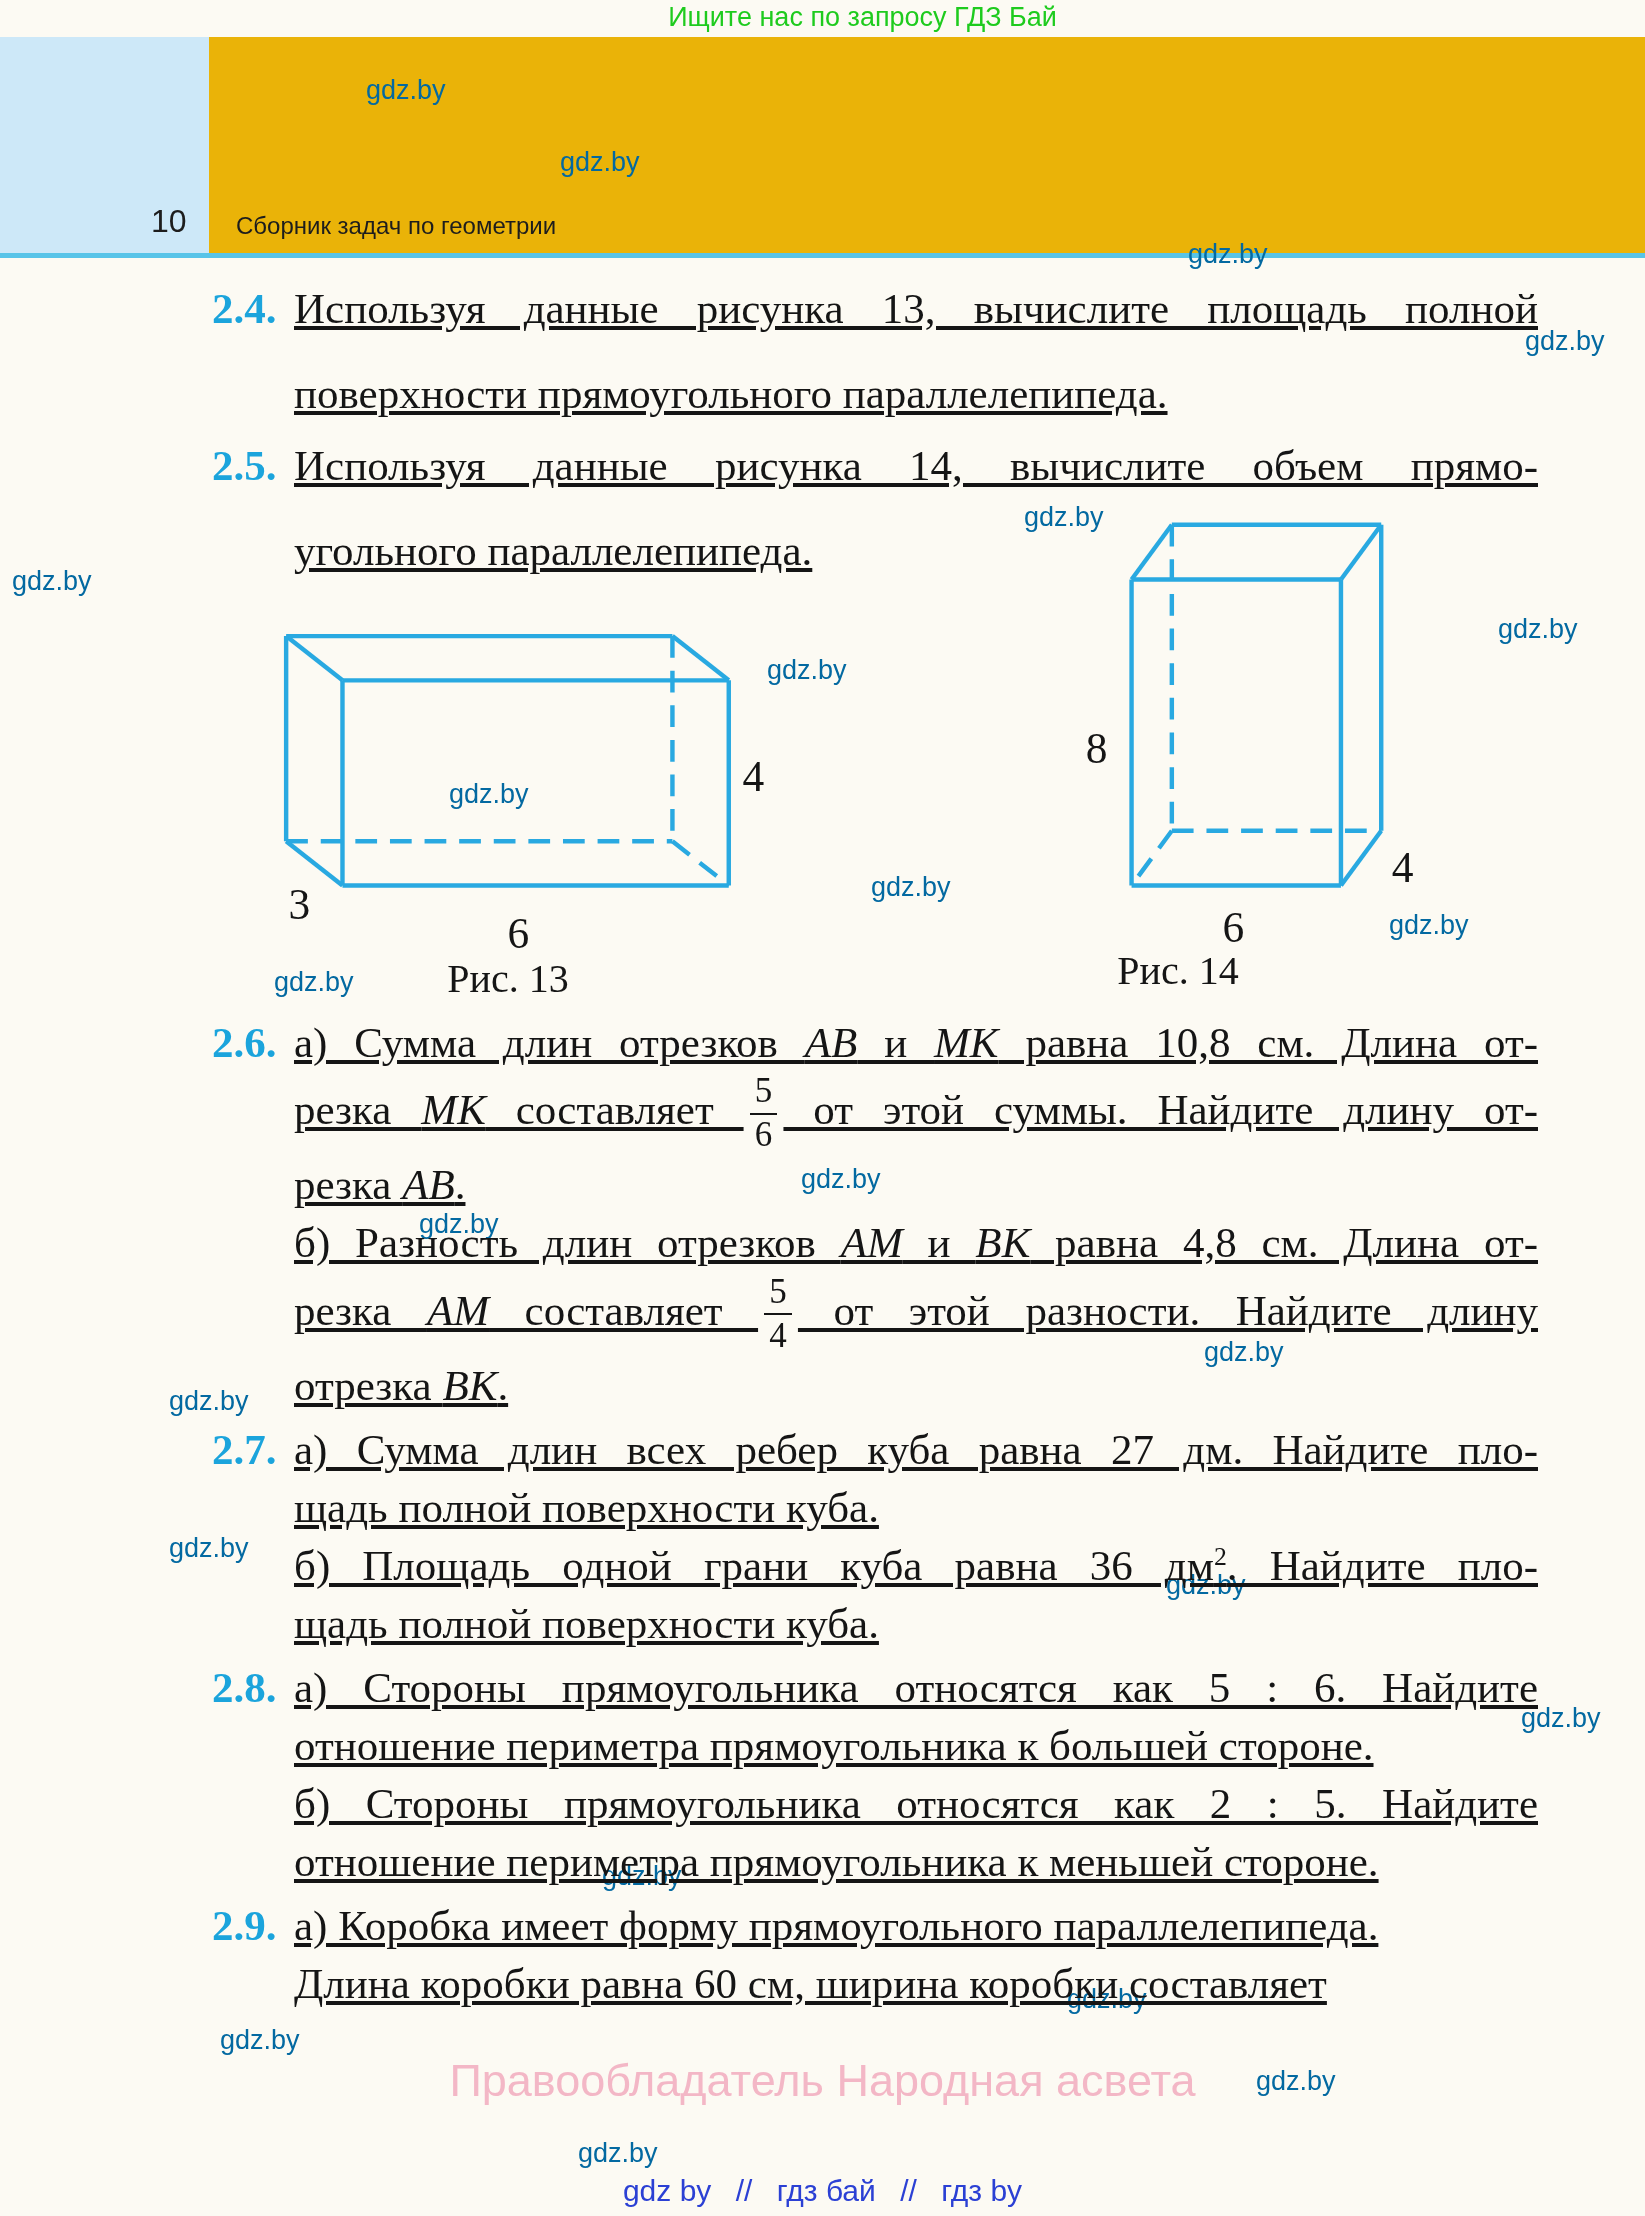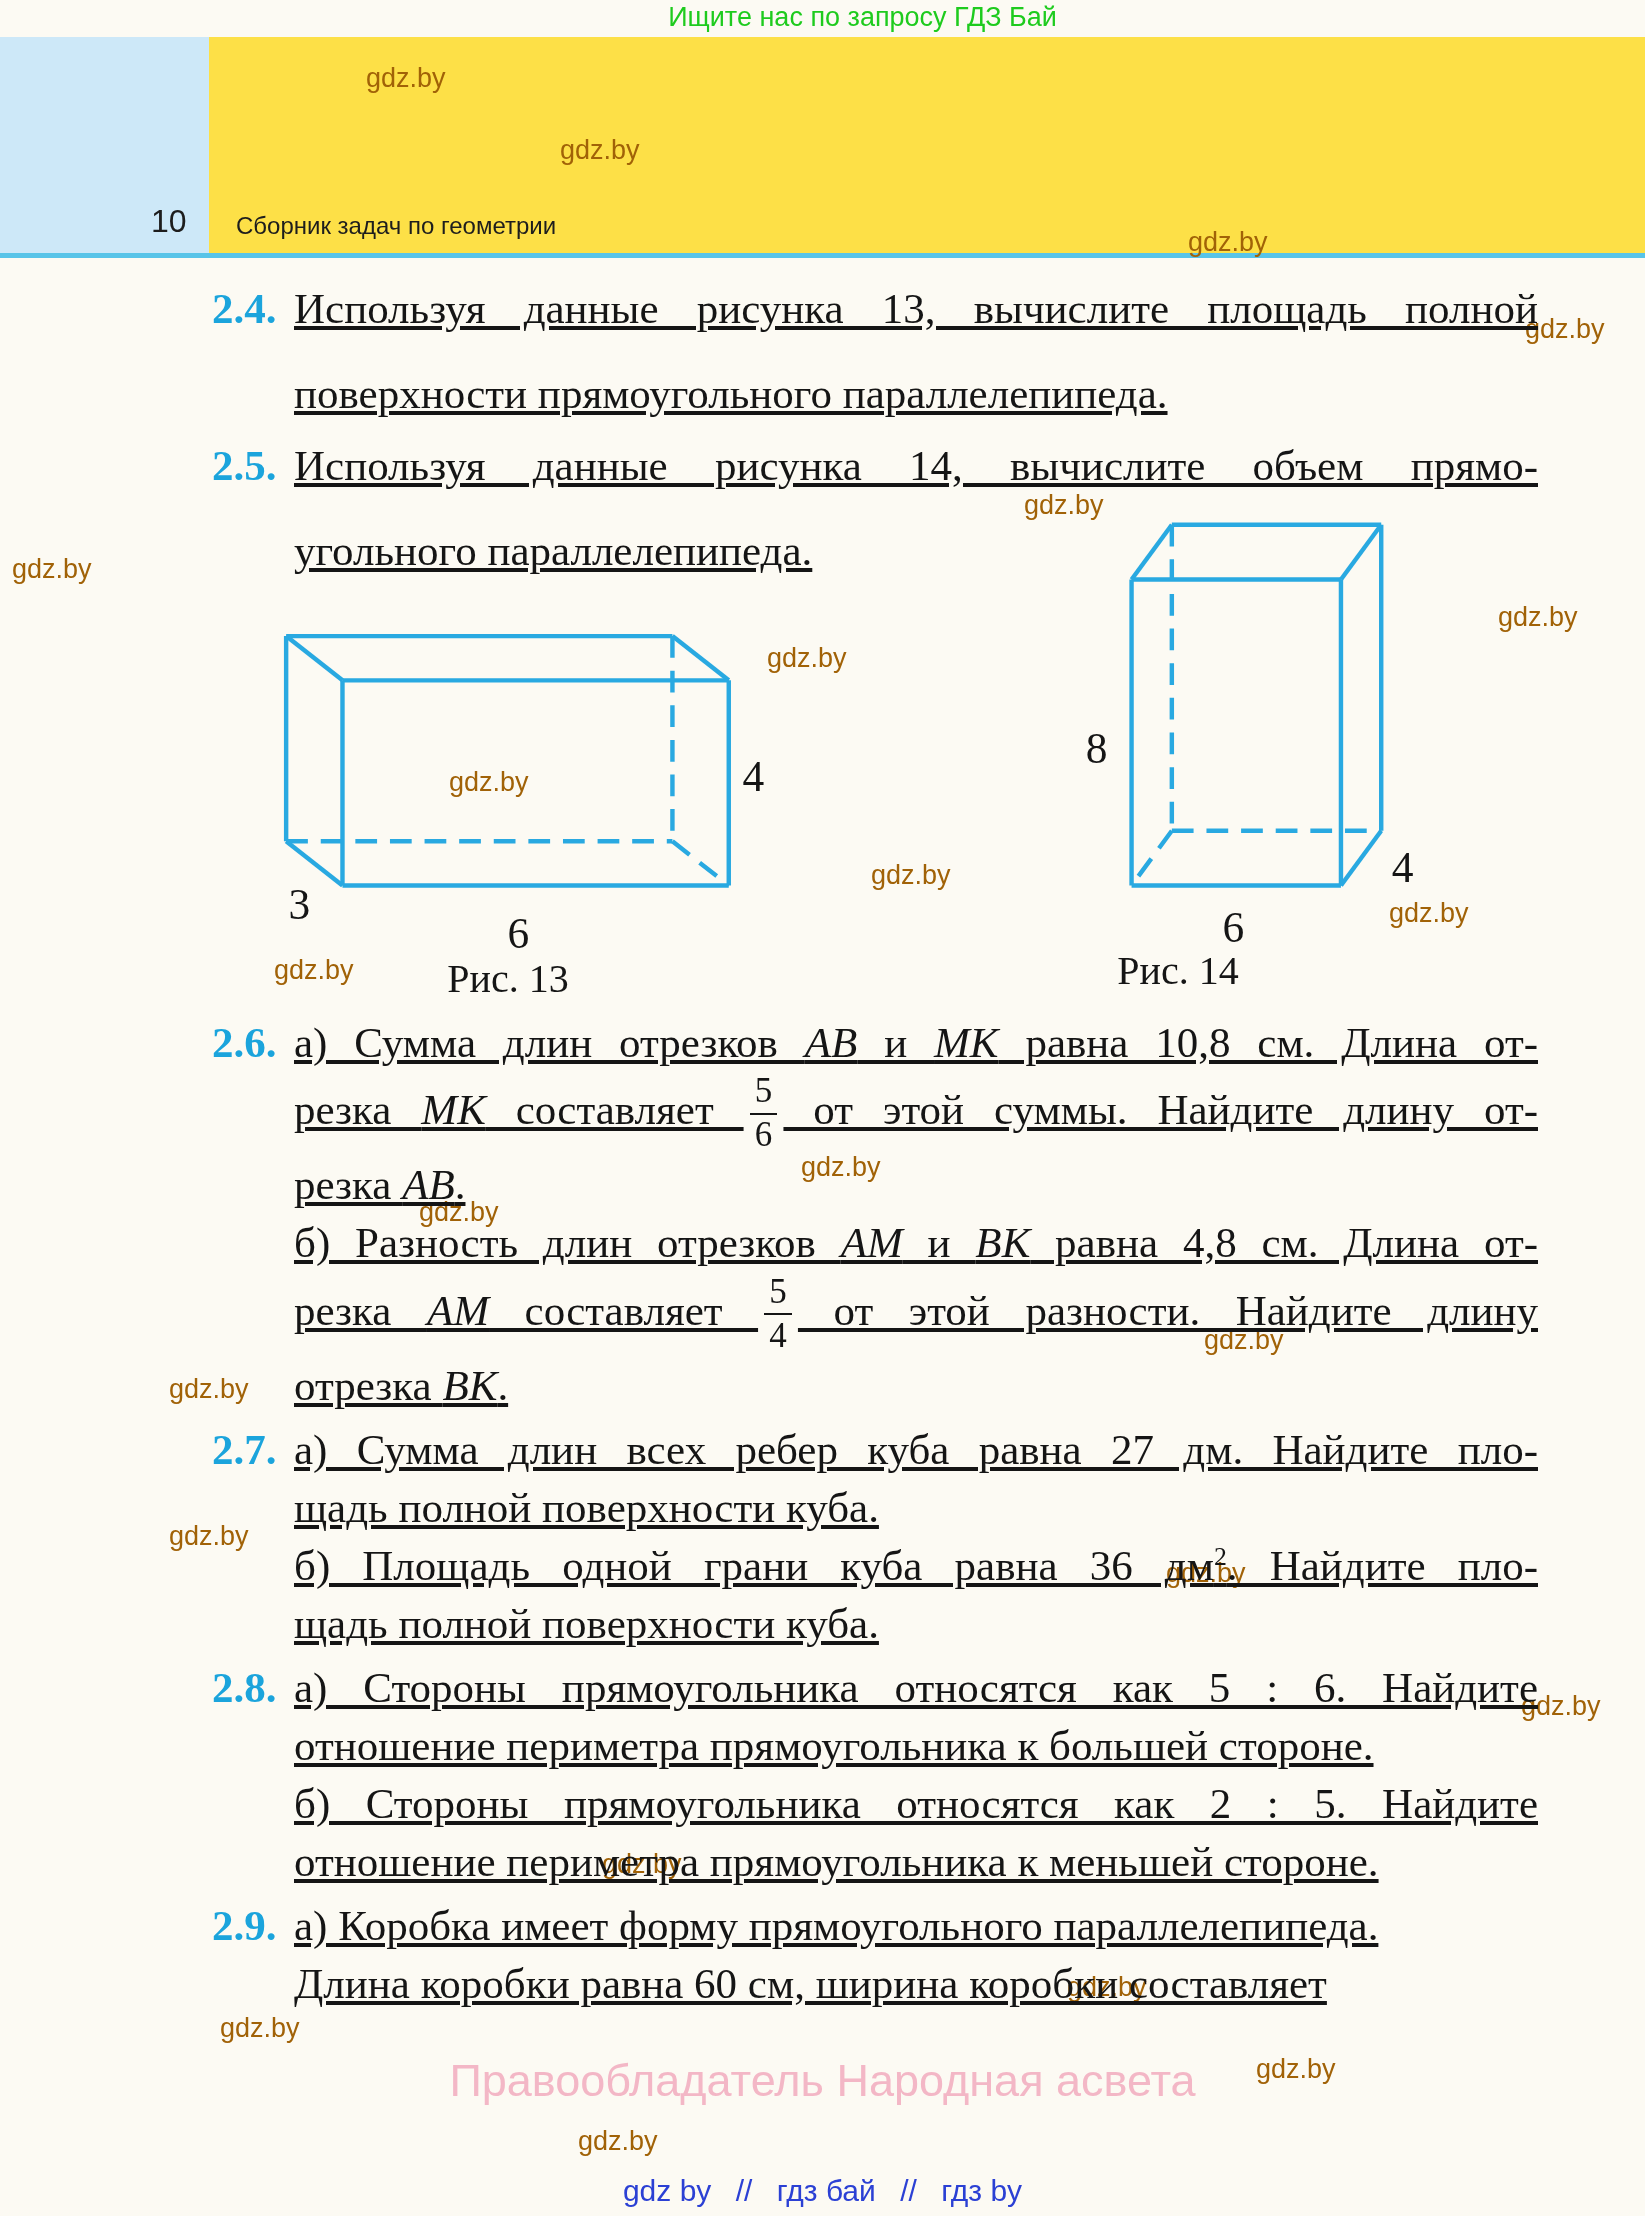--- a/index.html
+++ b/index.html
@@ -1,28 +1,28 @@
 <!DOCTYPE html>
 <html style="font-size:13px"><head>
 <meta charset="utf-8">
 <style>
   html,body{margin:0;padding:0;}
   body{width:1645px;height:2216px;position:relative;background:#fcfaf3;overflow:hidden;
        font-family:"Liberation Serif","DejaVu Serif",serif;color:#151515;}
   .banner{position:absolute;top:1.6px;left:0;width:100%;text-align:center;
           font-family:"Liberation Sans","DejaVu Sans",sans-serif;font-size:27px;font-weight:500;}
-  .header{position:absolute;top:37px;left:0;width:100%;height:216px;background:#fde047;
+  .header{position:absolute;top:37px;left:0;width:100%;height:216px;background:#eab308;
           border-bottom:5.6px solid #58c4e8;}
   .header-left{position:absolute;left:0;top:0;width:209px;height:100%;background:#cde8f8;}
   .page-number{position:absolute;left:151px;bottom:13px;
           font-family:"Liberation Sans","DejaVu Sans",sans-serif;font-size:32px;color:#1d1d1d;}
   .page-title{position:absolute;left:236px;bottom:13px;
           font-family:"Liberation Sans","DejaVu Sans",sans-serif;font-size:24px;color:#1d1d1d;}
   .wm{position:absolute;font-family:"Liberation Sans","DejaVu Sans",sans-serif;
-      font-size:27px;color:#a16207;white-space:nowrap;}
+      font-size:27px;color:#0369a1;white-space:nowrap;margin-top:12px;}
   .col{position:absolute;left:212px;top:282px;width:1326px;}
   .prob{position:relative;overflow:hidden;margin:0 0 11.3px 0;text-decoration:underline;}
   .prob.loose{margin-bottom:19.3px;}
   .num{position:absolute;left:0;top:0;font-weight:bold;color:#1ba4dc;font-size:43px;line-height:53px;}
   .line{margin:0 0 4.8px 82px;font-size:43px;line-height:53px;white-space:normal;}
   .loose .line{margin-bottom:32px;}
   .loose .line:last-child{margin-bottom:0;}
   .prob .line:last-child{margin-bottom:0;}
   .line.j{text-align:justify;text-align-last:justify;}
   .frac{display:inline-block;vertical-align:-0.62em;text-align:center;

